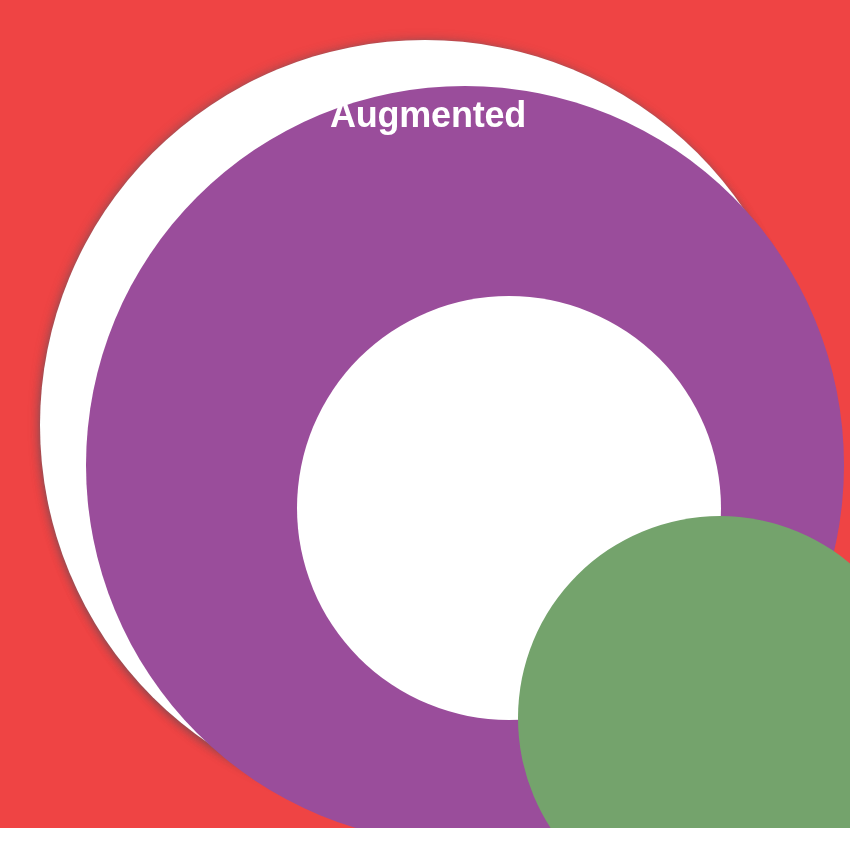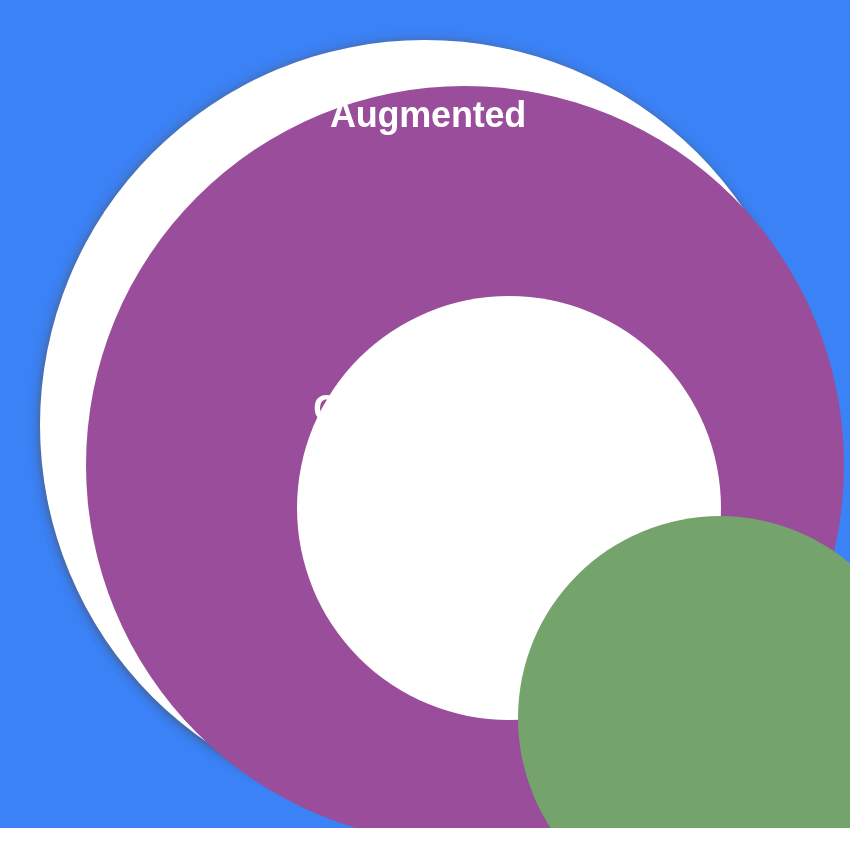--- a/index.html
+++ b/index.html
@@ -8,21 +8,21 @@
     padding: 0;
     background: #ffffff;
   }
   body {
     font-family: "Liberation Sans", sans-serif;
   }
   #diagram-canvas {
     position: relative;
     width: 850px;
     height: 828px;
-    background: #3b82f6;
+    background: #ef4444;
     overflow: hidden;
   }
 
   
   .outer-ring {
     position: absolute;
     left: 40px;
     top: 40px;
     width: 770px;
     height: 770px;
@@ -78,21 +78,21 @@
     top: 93px;
     width: 500px;
     font-size: 36px;
     line-height: 44px;
   }
   .label-augmented .line {
     display: block;
   }
   .label-core {
     left: 226px;
-    top: 388px;
+    top: 414px;
     width: 400px;
     font-size: 36px;
     line-height: 42px;
   }
 </style>
 </head>
 <body>
 
 <div id="diagram-canvas">
 

